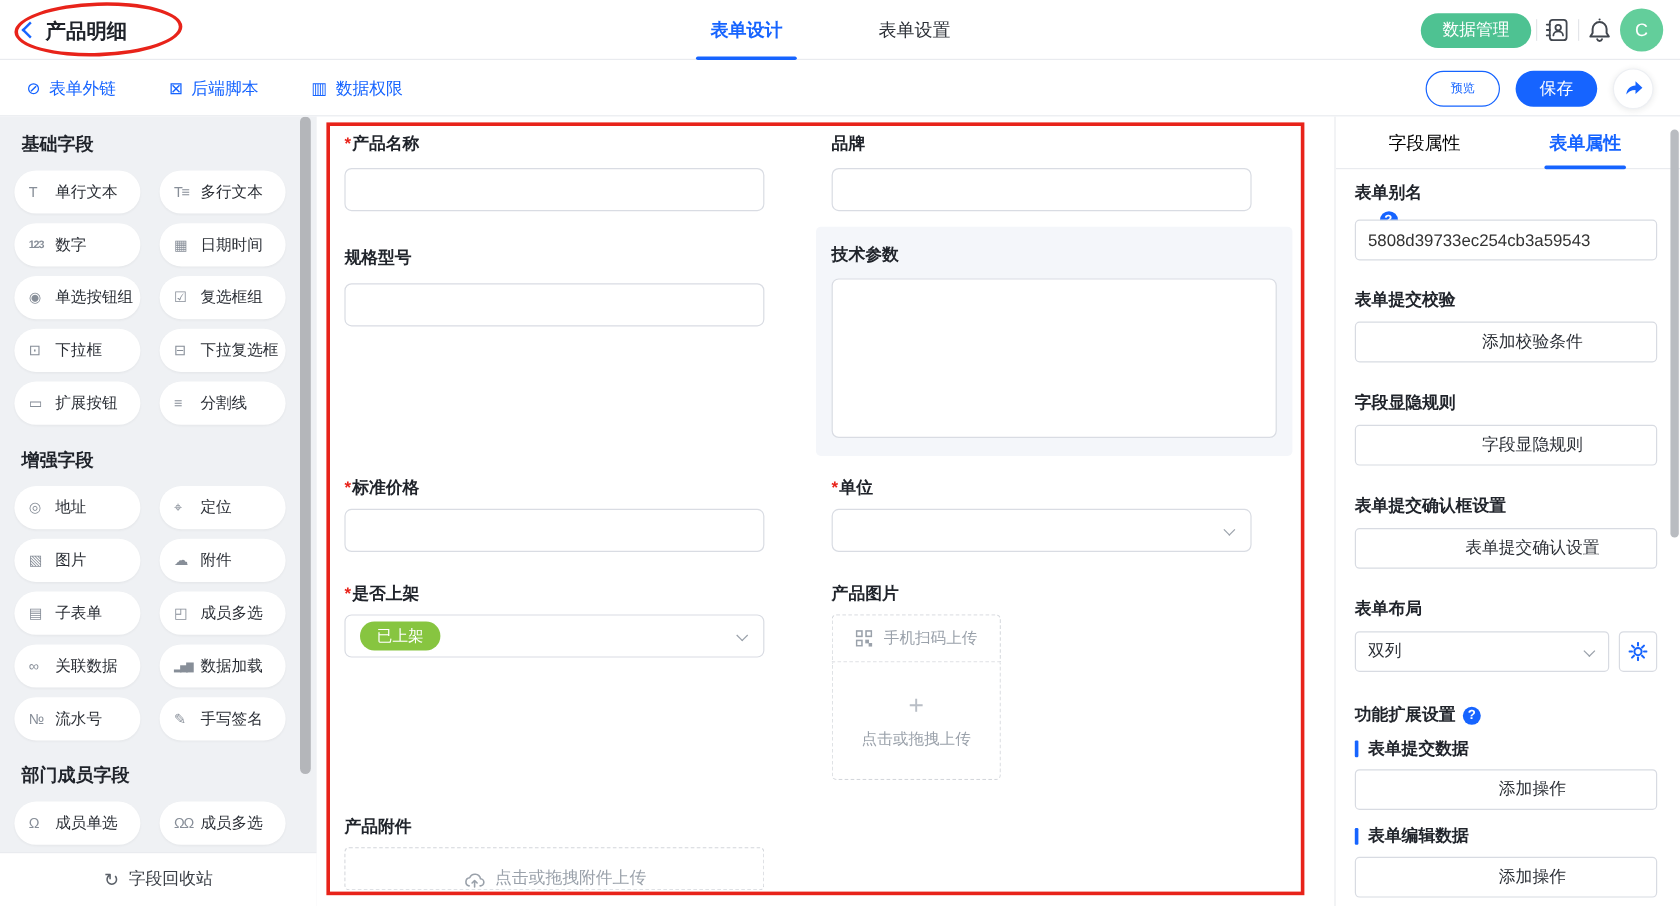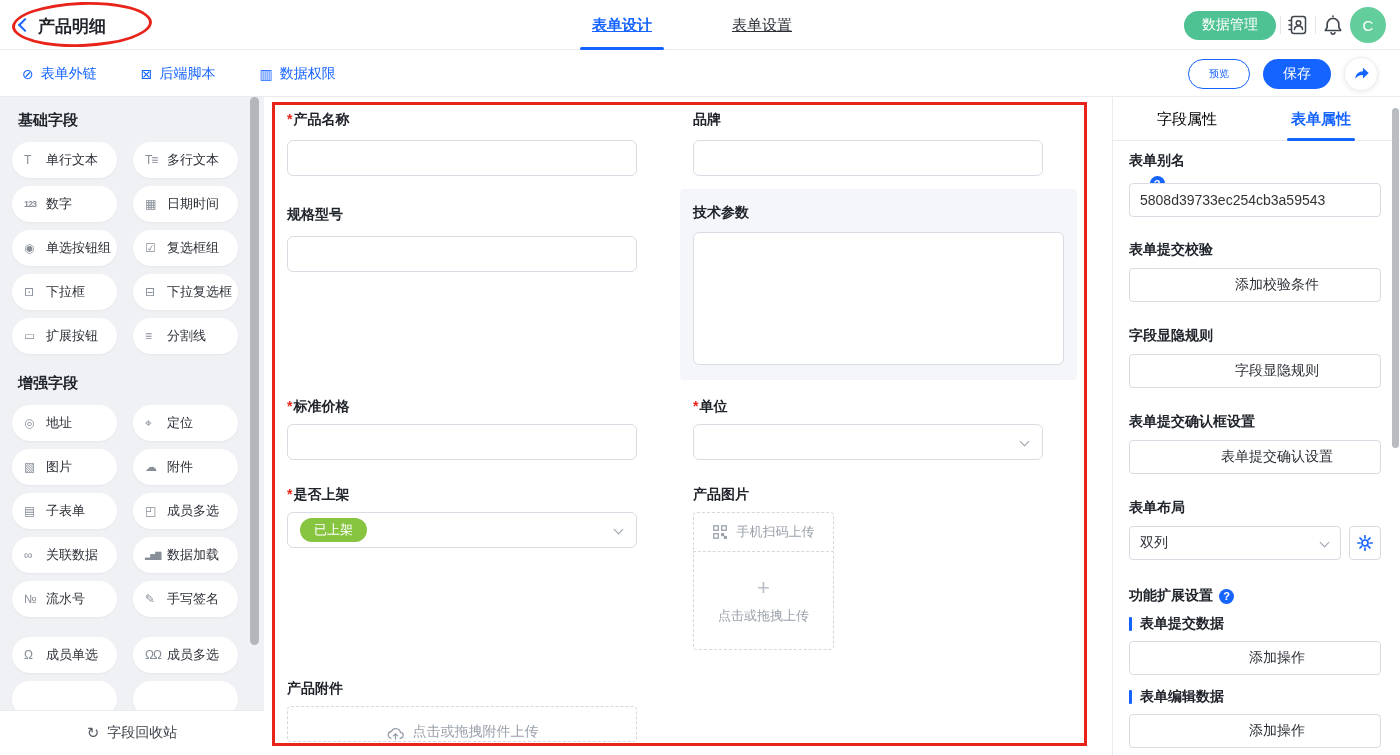--- a/index.html
+++ b/index.html
@@ -6,21 +6,21 @@
   html,body { width:1400px; height:755px; }
   body { font-family:"Liberation Sans","DejaVu Sans",sans-serif; background:#fff; color:#20242b; }
   .screen { position:relative; width:1400px; height:755px; overflow:hidden; background:#fff; }
 
   
   .header { position:absolute; left:0; top:0; width:1400px; height:50px; background:#fff; border-bottom:1px solid #e9ebef; z-index:5; }
   .back-chev { position:absolute; left:20px; top:20px; width:10px; height:10px; border-left:2.5px solid #1664ff; border-bottom:2.5px solid #1664ff; transform:rotate(45deg); cursor:pointer; }
   .doc-title { position:absolute; left:38px; top:15px; font-size:17px; font-weight:700; color:#20242b; }
   .red-ellipse { position:absolute; left:12px; top:2px; width:140px; height:45px; border:3px solid #e8231a; border-radius:50%; transform:rotate(-2deg); pointer-events:none; z-index:50; }
   .hd-tabs { position:absolute; left:588px; top:0; height:50px; display:flex; gap:72px; }
-  .hd-tab { position:relative; height:50px; display:flex; align-items:center; font-size:15px; color:#2b2f36; cursor:pointer; padding:15px 4px;text-decoration:underline; }
+  .hd-tab { position:relative; height:50px; display:flex; align-items:center; font-size:15px; color:#2b2f36; cursor:pointer; padding:15px 4px; }
   .hd-tab.active { color:#1664ff; font-weight:600; }
   .hd-tab.active .tab-underline { position:absolute; left:-8px; right:-8px; bottom:0; height:3px; background:#1664ff; border-radius:2px; }
   .hd-right { position:absolute; right:14px; top:0; height:50px; display:flex; align-items:center; gap:4px; }
   .btn-green { height:29px; padding:0 18px; background:#4ec292; color:#fff; font-size:14px; border:none; border-radius:15px; cursor:pointer; }
   .vdiv { width:1px; height:18px; background:#e3e5e9; }
   .hicon { display:flex; align-items:center; justify-content:center; width:26px; height:26px; cursor:pointer; }
   .avatar { width:36px; height:36px; border-radius:50%; background:#63ce9b; color:#fff; font-size:15px; display:flex; align-items:center; justify-content:center; cursor:pointer; }
 
   
   .subbar { position:absolute; left:0; top:50px; width:1400px; height:47px; background:#fff; border-bottom:1px solid #e9ebef; z-index:4; }
@@ -231,20 +231,21 @@
         <div class="pill">
             <span class="pi">№</span>
             <span>流水号</span>
           </div>
         <div class="pill">
             <span class="pi">✎</span>
             <span>手写签名</span>
           </div>
       </div>
 
+      <h3 class="sb-title">部门成员字段</h3>
       <div class="sb-grid">
         <div class="pill">
             <span class="pi">Ω</span>
             <span>成员单选</span>
           </div>
         <div class="pill">
             <span class="pi">ΩΩ</span>
             <span>成员多选</span>
           </div>
         <div class="pill"></div>

